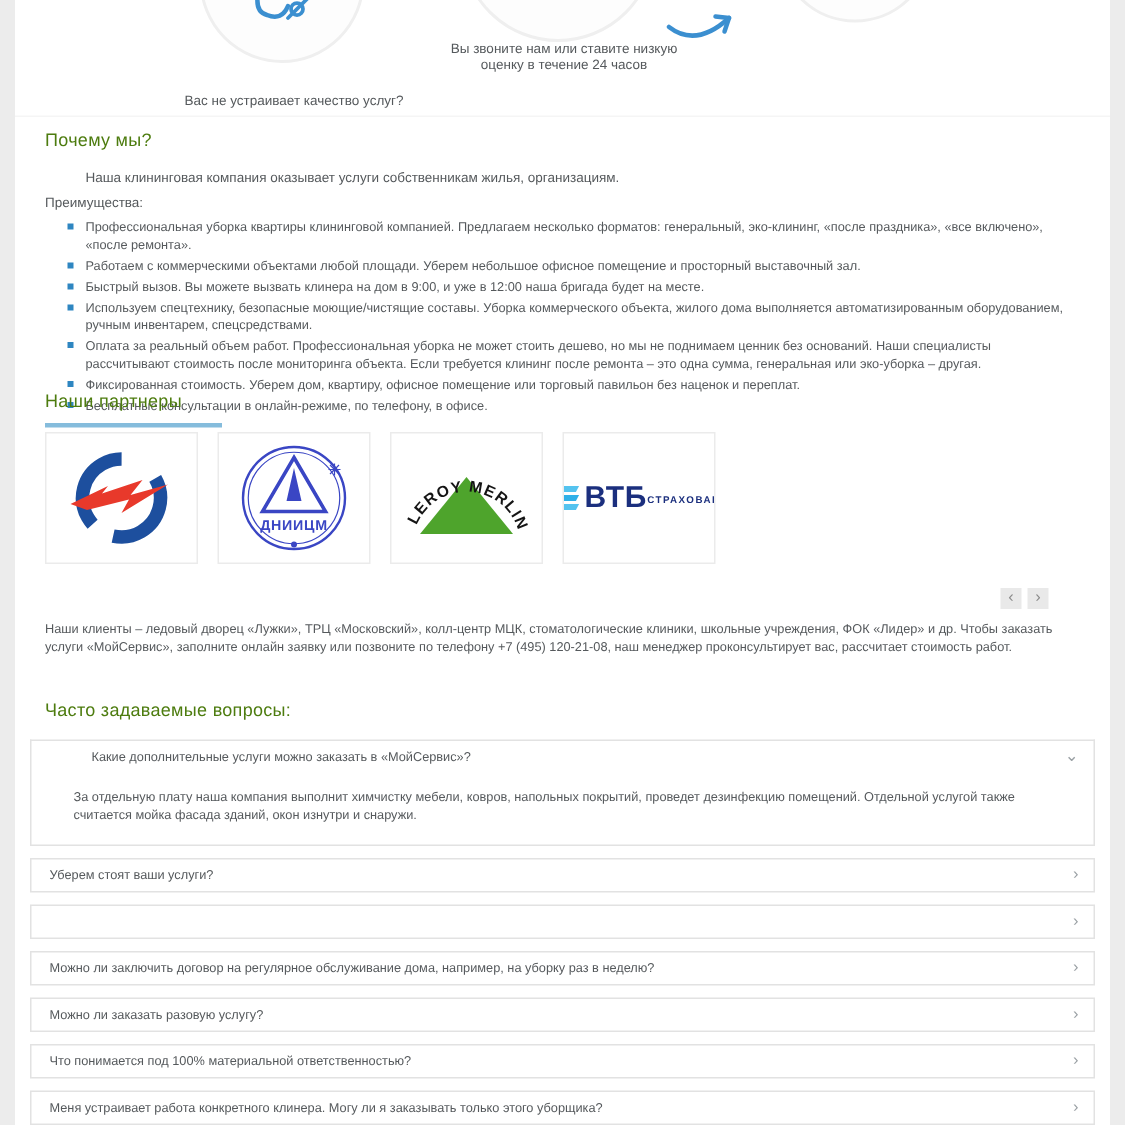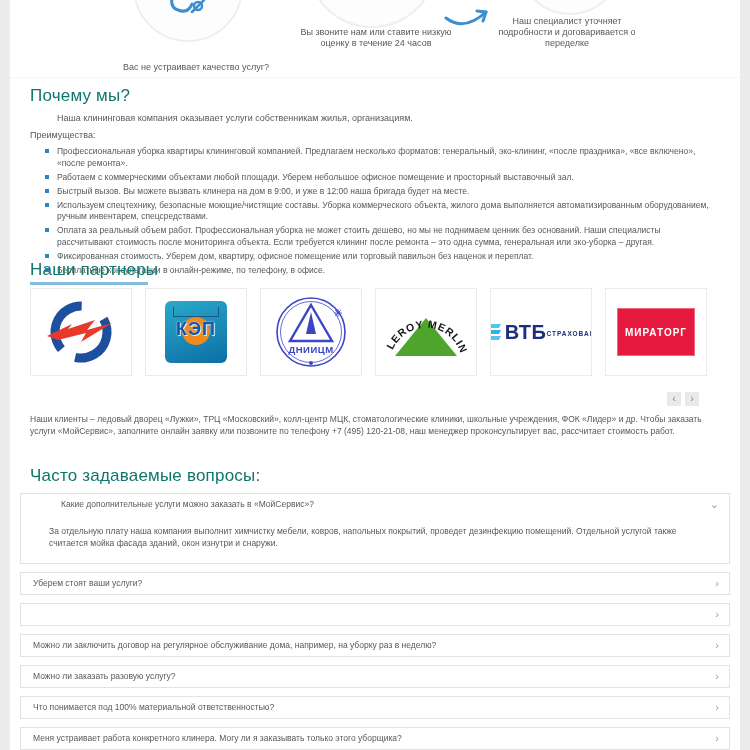--- a/index.html
+++ b/index.html
@@ -13,21 +13,21 @@
   .circle1 { left:123px; top:-68px; width:110px; height:110px; }
   .circle2 { left:297px; top:-102px; width:130px; height:130px; }
   .circle3 { left:508px; top:-89px; width:104px; height:104px; }
   .step-caption { position:absolute; font-size:9px; line-height:11px; color:#55595c; text-align:center; }
   .cap1 { left:96px; top:38px; width:180px;margin-top:24px; }
   .cap2 { left:287px; top:27px; width:158px; }
   .cap3 { left:482px; top:16px; width:150px; }
   .partial-icon { position:absolute; left:158px; top:-6px; }
   .curve-arrow { position:absolute; left:432px; top:2px; }
 
-  h2.sec { position:absolute; left:20px; font-size:17px; font-weight:400; color:#0f766e; letter-spacing:.2px; }
+  h2.sec { position:absolute; left:20px; font-size:12px; font-weight:400; color:#4d7c0f; letter-spacing:.2px; }
   .small { font-size:9px; line-height:11px; color:#55595c; }
 
   .why-title { top:86px; }
   .why-intro { position:absolute; left:34px; top:113px; width:690px;margin-left:13px; }
   .why-label { position:absolute; left:20px; top:130px; width:690px; }
   .adv-list { position:absolute; left:35px; top:146px; width:672px; list-style:none; }
   .adv-list li { position:relative; padding-left:12px; font-size:8.5px; line-height:11.5px; color:#55595c; margin-bottom:2.5px; }
   .adv-list li .bullet { position:absolute; left:0; top:3px; width:4px; height:4px; background:#2e86c1; }
 
   .partners-title { top:260px; }
@@ -82,21 +82,20 @@
       <path d="M24,18 L40,2" stroke="#3b8fd0" stroke-width="2.5" stroke-linecap="round"></path>
     </svg>
 
     <svg class="curve-arrow" width="62" height="28" viewBox="0 0 62 28">
       <path d="M4,16 Q22,30 44,10" fill="none" stroke="#3b8fd0" stroke-width="3" stroke-linecap="round"></path>
       <path d="M44,10 l-9,-1 m9,1 l-3,9" fill="none" stroke="#3b8fd0" stroke-width="3" stroke-linecap="round"></path>
     </svg>
 
     <div class="step-caption cap1">Вас не устраивает качество услуг?</div>
     <div class="step-caption cap2">Вы звоните нам или ставите низкую оценку в течение 24 часов</div>
-    <div class="step-caption cap3">Наш специалист уточняет подробности и договаривается о переделке</div>
   </div>
 
   <h2 class="sec why-title">Почему мы?</h2>
   <p class="why-intro small">Наша клининговая компания оказывает услуги собственникам жилья, организациям.</p>
   <p class="why-label small">Преимущества:</p>
 
   <ul class="adv-list">
     <li><span class="bullet"></span><span>Профессиональная уборка квартиры клининговой компанией. Предлагаем несколько форматов: генеральный, эко-клининг, «после праздника», «все включено», «после ремонта».</span></li>
     <li><span class="bullet"></span><span>Работаем с коммерческими объектами любой площади. Уберем небольшое офисное помещение и просторный выставочный зал.</span></li>
     <li><span class="bullet"></span><span>Быстрый вызов. Вы можете вызвать клинера на дом в 9:00, и уже в 12:00 наша бригада будет на месте.</span></li>
@@ -111,27 +110,20 @@
 
   <div class="cards">
 
     <div class="card">
       <svg width="74" height="74" viewBox="0 0 74 74">
         <circle cx="37" cy="37" r="26" fill="none" stroke="#1d4f9e" stroke-width="9" stroke-dasharray="60 16 60 27" transform="rotate(-30 37 37)"></circle>
         <polygon points="3,41 28,29 24,34 51,25 43,35 68,28 37,47 42,38 14,45" fill="#e8392b"></polygon>
       </svg>
     </div>
 
-    <div class="card">
-      <div class="kep">
-        <div class="crane"></div>
-        <div class="sun"></div>
-        <div class="txt">КЭП</div>
-      </div>
-    </div>
 
     <div class="card">
       <svg width="76" height="76" viewBox="0 0 76 76">
         <circle cx="38" cy="38" r="34" fill="none" stroke="#3a46c4" stroke-width="1.6"></circle>
         <circle cx="38" cy="38" r="30.5" fill="none" stroke="#3a46c4" stroke-width="0.8"></circle>
         <path d="M38,11 L59,47 L17,47 Z" fill="none" stroke="#3a46c4" stroke-width="2.4"></path>
         <path d="M38,18 L33,40 L43,40 Z" fill="#3a46c4"></path>
         <circle cx="38" cy="69" r="2" fill="#3a46c4"></circle>
         <path d="M62,16 l6,6 m0,-6 l-6,6 m3,-7 v8 m-4,-4 h8" stroke="#3a46c4" stroke-width="0.8" fill="none"></path>
         <text x="38" y="59" text-anchor="middle" font-size="9.5" font-weight="bold" fill="#3a46c4" letter-spacing="0.5" font-family="Liberation Sans, sans-serif">ДНИИЦМ</text>
@@ -157,25 +149,20 @@
             <div class="bar"></div>
               <div class="bar b2"></div>
               <div class="bar"></div>
           </div>
           <span class="wordmark">ВТБ</span>
         </div>
         <span class="sub">СТРАХОВАНИЕ</span>
       </div>
     </div>
 
-    <div class="card">
-      <div class="mira">
-        <span>МИРАТОРГ</span>
-      </div>
-    </div>
   </div>
 
   <div class="carousel-nav">
     <div class="nav-btn prev-btn">‹</div>
     <div class="nav-btn next-btn">›</div>
   </div>
 
   <p class="clients">Наши клиенты – ледовый дворец «Лужки», ТРЦ «Московский», колл-центр МЦК, стоматологические клиники, школьные учреждения, ФОК «Лидер» и др. Чтобы заказать услуги «МойСервис», заполните онлайн заявку или позвоните по телефону +7 (495) 120-21-08, наш менеджер проконсультирует вас, рассчитает стоимость работ.</p>
 
   <h2 class="sec faq-title">Часто задаваемые вопросы:</h2>

